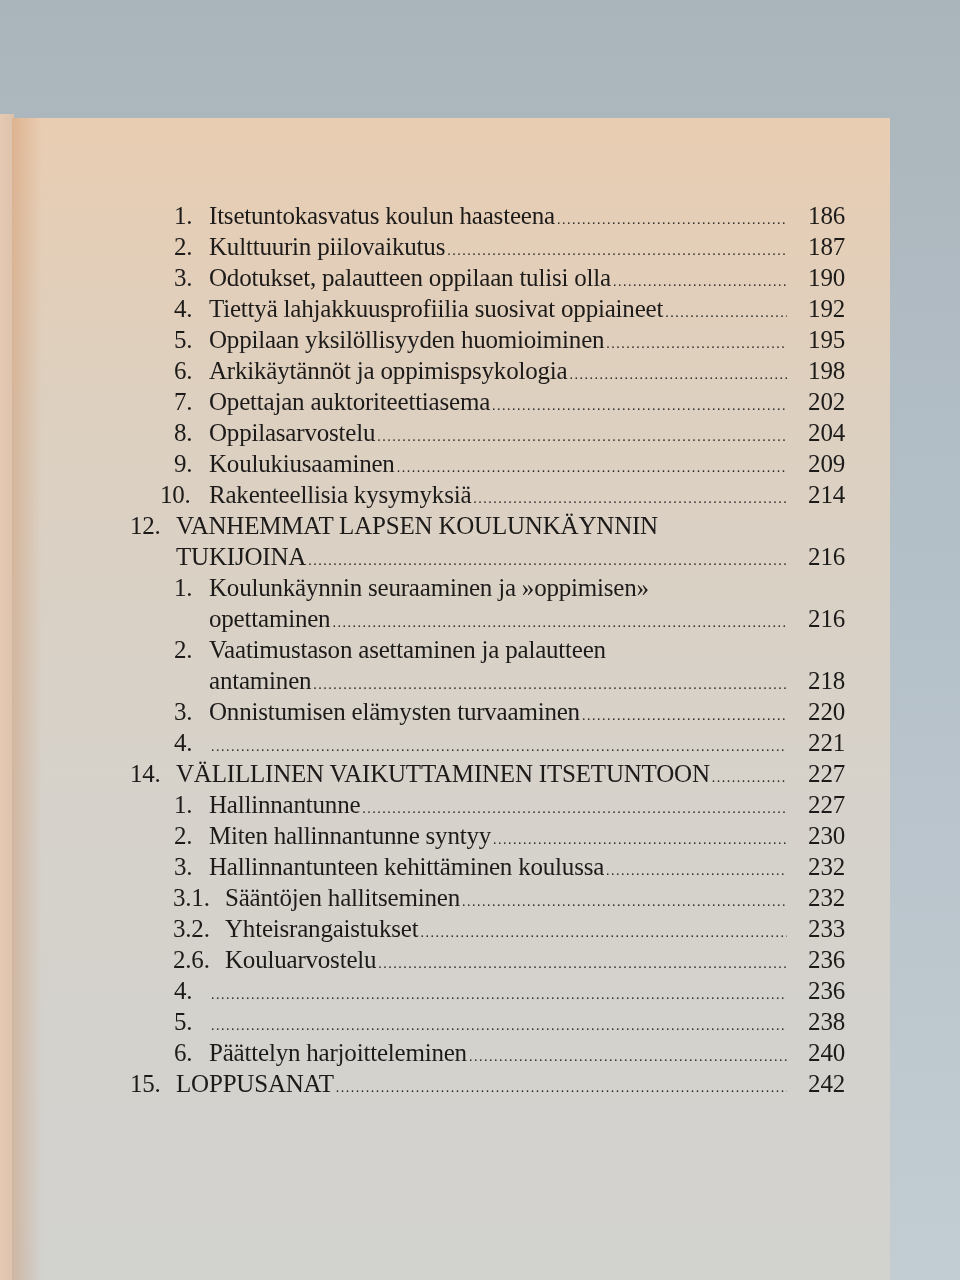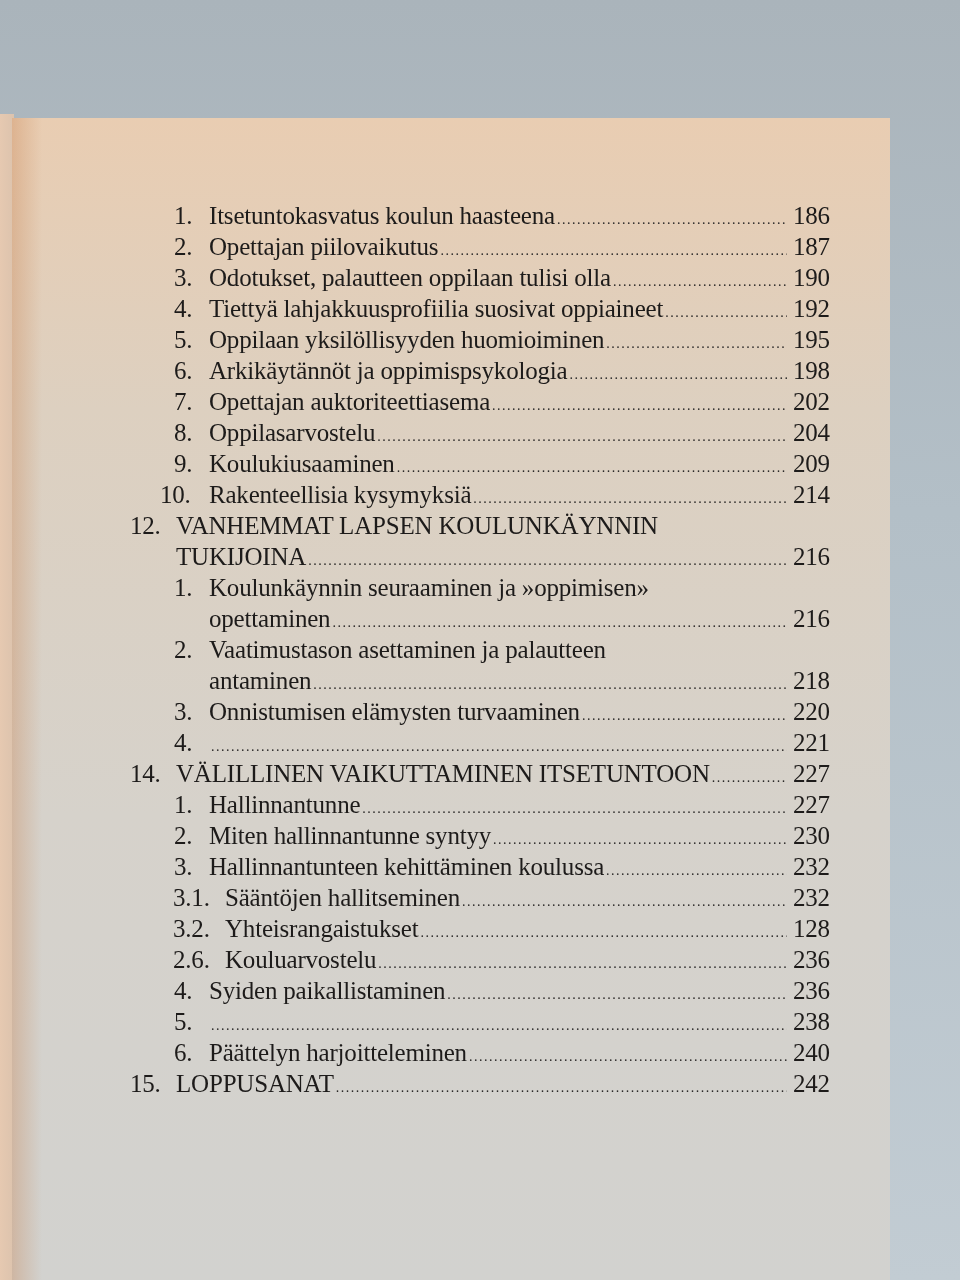--- a/index.html
+++ b/index.html
@@ -80,20 +80,21 @@
       margin: 0 6px 0 2px;
       font-size: 14px;
       letter-spacing: 1.5px;
       color: #2a2827;
     }
     .dots::before {
       content: "........................................................................................................................................................";
     }
     .page-no {
       width: 52px;
+      text-align: right;
       white-space: nowrap;
     }
     .spacer { flex: 1; }
   </style>
 </head>
 <body>
 
 <div class="left-page-edge"></div>
 <div class="page"></div>
 <div class="page-gutter-shadow"></div>
@@ -102,21 +103,21 @@
 
   <div class="row section">
     <span class="num">1.</span>
     <span class="title">Itsetuntokasvatus koulun haasteena</span>
     <span class="dots"></span>
     <span class="page-no">186</span>
   </div>
 
   <div class="row section">
     <span class="num">2.</span>
-    <span class="title">Opettajan piilovaikutus</span>
+    <span class="title">Kulttuurin piilovaikutus</span>
     <span class="dots"></span>
     <span class="page-no">187</span>
   </div>
 
   <div class="row section">
     <span class="num">3.</span>
     <span class="title">Odotukset, palautteen oppilaan tulisi olla</span>
     <span class="dots"></span>
     <span class="page-no">190</span>
   </div>
@@ -252,33 +253,32 @@
     <span class="num">3.1.</span>
     <span class="title">Sääntöjen hallitseminen</span>
     <span class="dots"></span>
     <span class="page-no">232</span>
   </div>
 
   <div class="row subsection">
     <span class="num">3.2.</span>
     <span class="title">Yhteisrangaistukset</span>
     <span class="dots"></span>
-    <span class="page-no">128</span>
+    <span class="page-no">233</span>
   </div>
 
   <div class="row subsection">
     <span class="num">2.6.</span>
     <span class="title">Kouluarvostelu</span>
     <span class="dots"></span>
     <span class="page-no">236</span>
   </div>
 
   <div class="row section">
     <span class="num">4.</span>
-    <span class="title">Syiden paikallistaminen</span>
     <span class="dots"></span>
     <span class="page-no">236</span>
   </div>
 
   <div class="row section">
     <span class="num">5.</span>
     <span class="dots"></span>
     <span class="page-no">238</span>
   </div>
 

